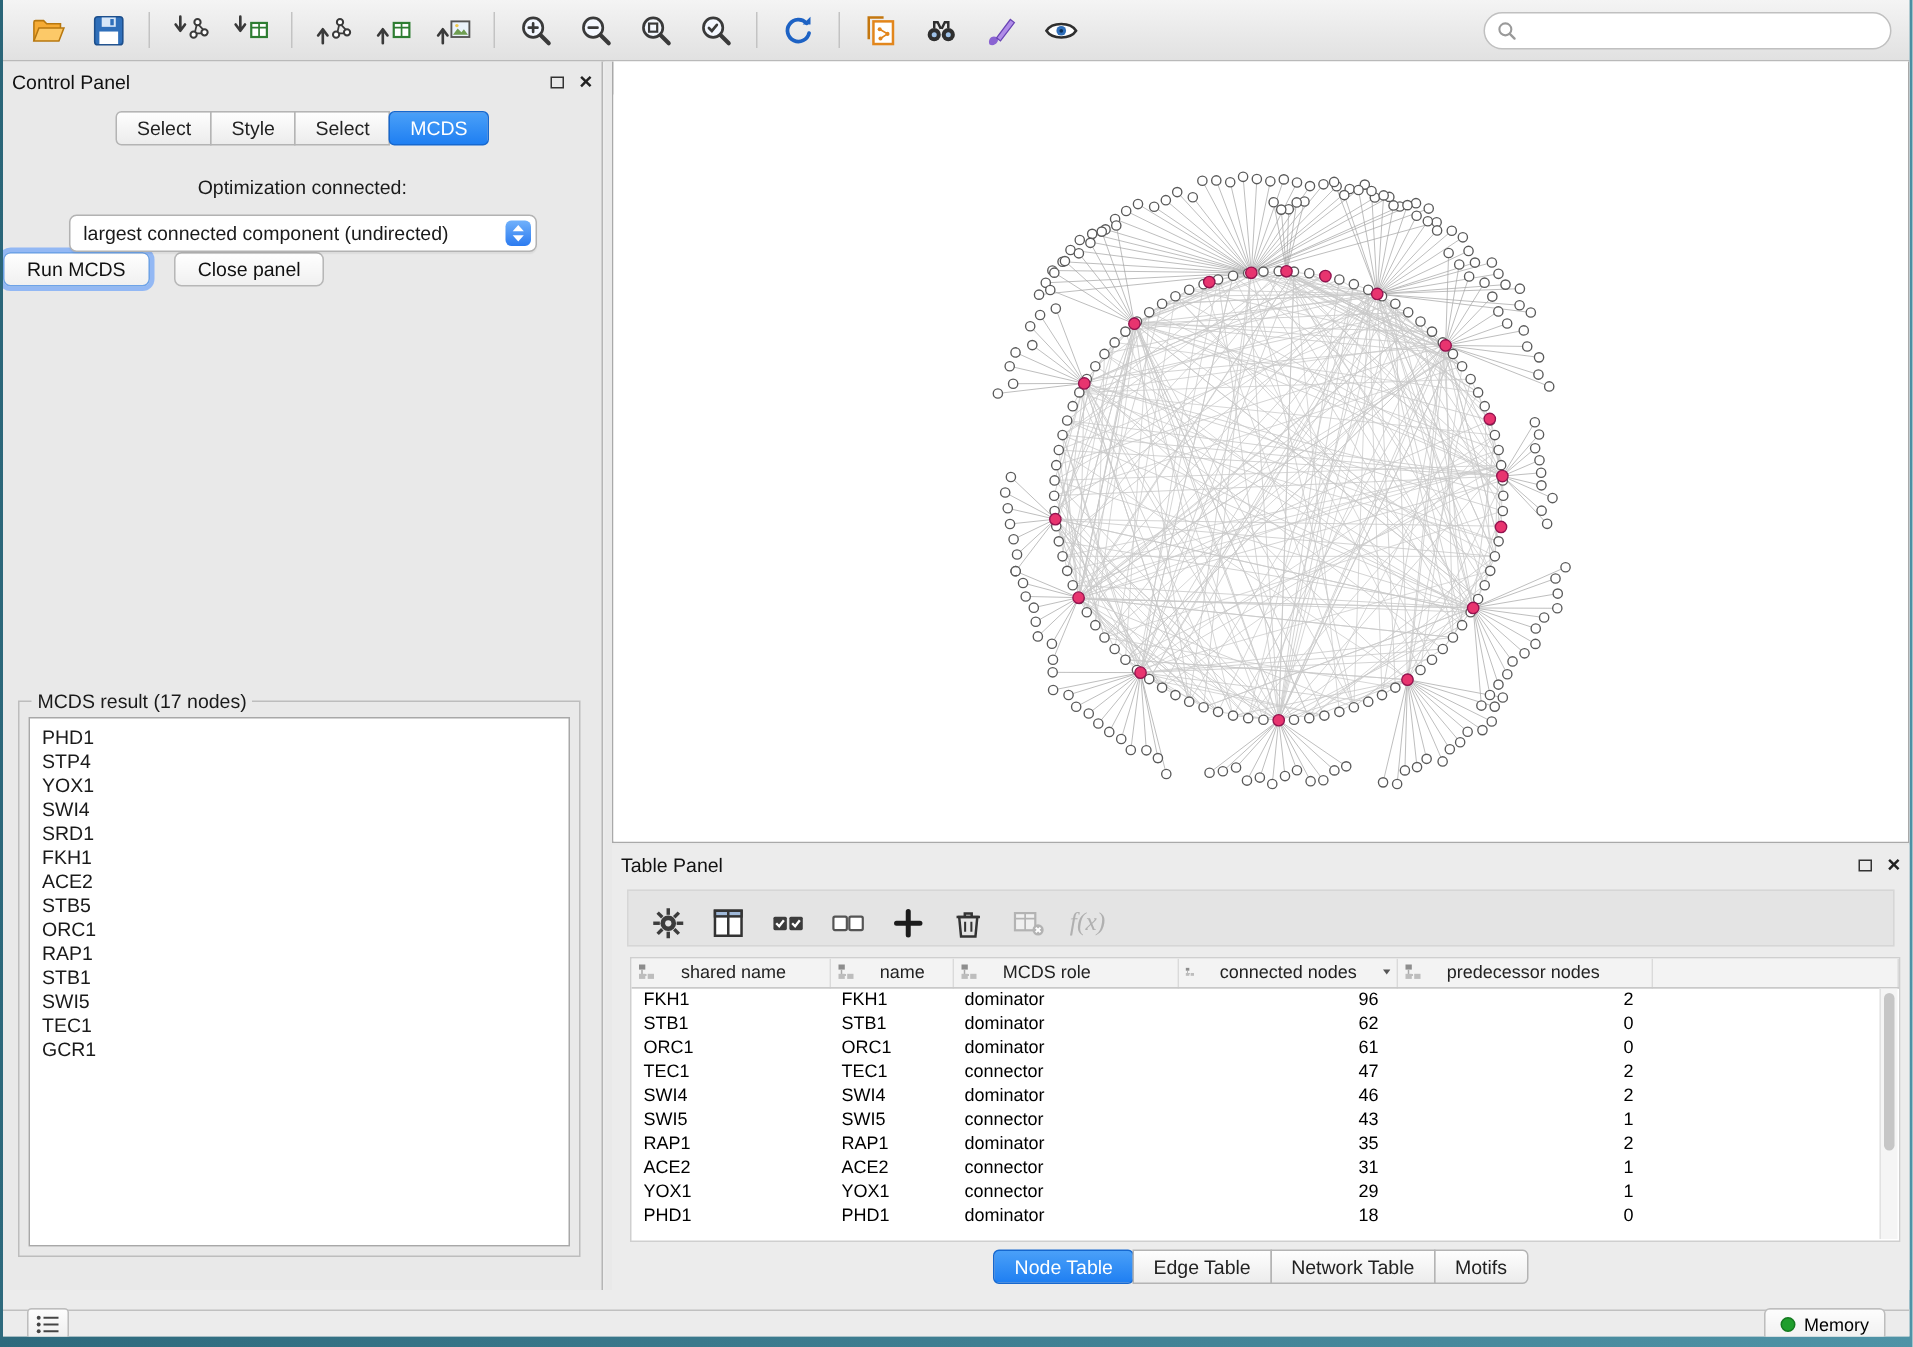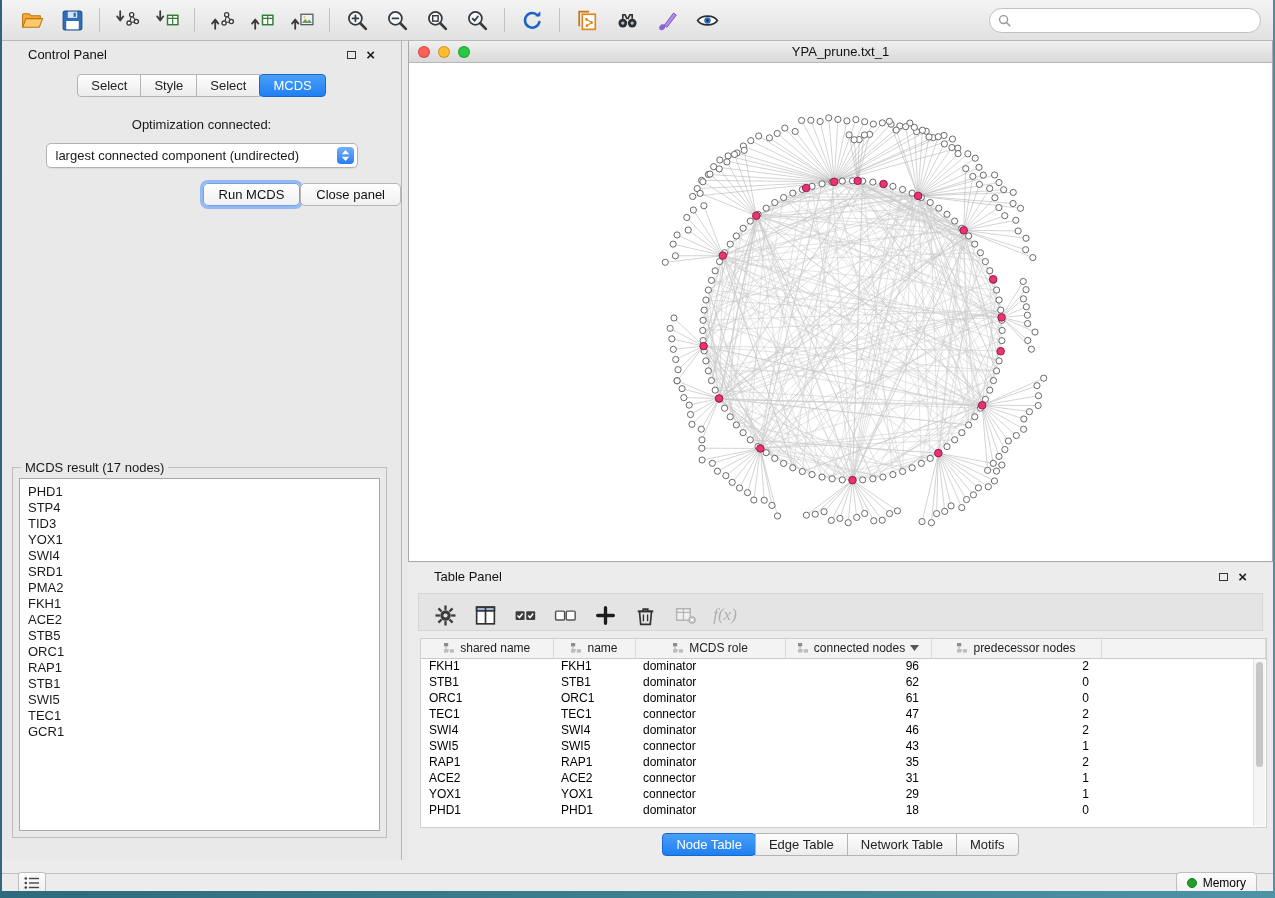--- a/index.html
+++ b/index.html
@@ -37,21 +37,21 @@
     font-family:"Liberation Sans",sans-serif; background:transparent;
   }
   
   .main { position:absolute; left:0; right:0; top:41px; bottom:31px; }
   
   .control-panel {
     position:absolute; left:0; top:0; bottom:0; width:400px;
     background:#e9e9e9; border-right:1px solid #b5b5b5;
   }
   .panel-header {
-    height:27px; display:flex; align-items:center; padding:0 26px;
+    height:27px; display:flex; align-items:center; padding:0 6px;
     font-size:13px; color:#111;
   }
   .panel-header .win-btns { margin-left:auto; display:flex; gap:10px; align-items:center; }
   .float-glyph { width:9px; height:8px; border:1.5px solid #333; display:inline-block; }
   .close-glyph { font-size:15px; font-weight:bold; color:#222; line-height:10px; }
   .win-btn { background:none; border:none; cursor:pointer; padding:0; display:flex; align-items:center; }
   .seg-tabs { display:flex; justify-content:center; margin-top:6px; }
   .seg-tab {
     padding:3px 13px; font-size:13px; color:#222; cursor:pointer;
     background:linear-gradient(#fefefe,#ececec);
@@ -67,21 +67,21 @@
   .combo {
     width:312px; height:25px; margin:11px auto 0; background:#fff;
     border:1px solid #b2b2b2; border-radius:5px; position:relative;
     display:flex; align-items:center; padding-left:9px; font-size:13px; cursor:pointer;
     box-shadow:0 1px 1px rgba(0,0,0,.06);
   }
   .combo .stepper {
     position:absolute; right:3px; top:3px; width:17px; height:17px; border-radius:4px;
     background:linear-gradient(#70b1fb,#2c7bf0); display:flex; align-items:center; justify-content:center;
   }
-  .btn-row { display:flex; justify-content:flex-end; margin-top:15px; }
+  .btn-row { display:flex; justify-content:flex-start; gap:16px; }
   .mac-btn {
     font-size:13px; padding:3px 15px; color:#111; cursor:pointer;
     background:linear-gradient(#ffffff,#f0f0f0);
     border:1px solid #b7b7b7; border-radius:5px;
   }
   .mac-btn.focused { box-shadow:0 0 0 3px rgba(77,144,254,.55); border-color:#6ea3e8; }
   .result-group {
     position:absolute; left:10px; right:14px; top:426px; bottom:22px;
     border:1px solid #bdbdbd;
   }
@@ -124,21 +124,21 @@
   .tp-table {
     position:absolute; left:12px; right:6px; top:75px; bottom:32px;
     background:#fff; border:1px solid #cfcfcf; overflow:hidden;
   }
   table.grid { border-collapse:collapse; width:100%; table-layout:fixed; font-size:12px; }
   table.grid th {
     height:19px; background:#f3f3f3; font-weight:normal; color:#222;
     border-right:1px solid #dadada; border-bottom:1px solid #c9c9c9;
     overflow:hidden; white-space:nowrap;
   }
-  .hdr-inner { display:flex; align-items:center; justify-content:center; gap:5px; padding:0 4px; }
+  .hdr-inner { display:flex; align-items:center; justify-content:flex-start; gap:17px; padding:0 4px; }
   table.grid td {
     height:16px; padding:0 8px; white-space:nowrap; overflow:hidden; color:#000;
   }
   table.grid td.num { text-align:right; padding-right:12px; }
   .tp-scrollbar {
     position:absolute; right:1px; top:20px; bottom:1px; width:12px;
     background:#f5f5f5; border-left:1px solid #e2e2e2;
   }
   .tp-thumb { position:absolute; left:2px; right:2px; top:3px; height:105px; background:#c6c6c6; border-radius:5px; }
   .tp-tabs {
@@ -351,49 +351,39 @@
       </div>
       <div class="btn-row">
         <button class="mac-btn focused">Run MCDS</button>
         <button class="mac-btn">Close panel</button>
       </div>
       <div class="result-group">
         <span class="result-legend">MCDS result (17 nodes)</span>
         <div class="result-list">
             <div class="mcds-item">PHD1</div>
             <div class="mcds-item">STP4</div>
-            <div class="mcds-item">TID3</div>
             <div class="mcds-item">YOX1</div>
             <div class="mcds-item">SWI4</div>
             <div class="mcds-item">SRD1</div>
-            <div class="mcds-item">PMA2</div>
             <div class="mcds-item">FKH1</div>
             <div class="mcds-item">ACE2</div>
             <div class="mcds-item">STB5</div>
             <div class="mcds-item">ORC1</div>
             <div class="mcds-item">RAP1</div>
             <div class="mcds-item">STB1</div>
             <div class="mcds-item">SWI5</div>
             <div class="mcds-item">TEC1</div>
             <div class="mcds-item">GCR1</div>
           </div>
       </div>
     </div>
 
     <div class="right-area">
 
       <div class="network-window">
-        <div class="nw-titlebar">
-          <span class="traffic">
-            <span class="light" style="background:#ff5f57;"></span>
-            <span class="light" style="background:#febc2e;"></span>
-            <span class="light" style="background:#28c840;"></span>
-          </span>
-          <span>YPA_prune.txt_1</span>
-        </div>
         <div class="nw-canvas">
           <svg viewBox="0 0 864 499" preserveAspectRatio="xMidYMid meet">
               <g>
                 <line x1="425.7" y1="119.1" x2="494.2" y2="409.3" stroke="#c9c9c9" stroke-width="0.55"></line>
                 <line x1="425.7" y1="119.1" x2="566.5" y2="354.5" stroke="#c9c9c9" stroke-width="0.55"></line>
                 <line x1="425.7" y1="119.1" x2="403.5" y2="123.6" stroke="#c9c9c9" stroke-width="0.55"></line>
                 <line x1="425.7" y1="119.1" x2="302.7" y2="217.8" stroke="#c9c9c9" stroke-width="0.55"></line>
                 <line x1="425.7" y1="119.1" x2="357.5" y2="145.5" stroke="#c9c9c9" stroke-width="0.55"></line>
                 <line x1="425.7" y1="119.1" x2="349.3" y2="151.6" stroke="#c9c9c9" stroke-width="0.55"></line>
                 <line x1="425.7" y1="119.1" x2="384.2" y2="405.6" stroke="#c9c9c9" stroke-width="0.55"></line>

